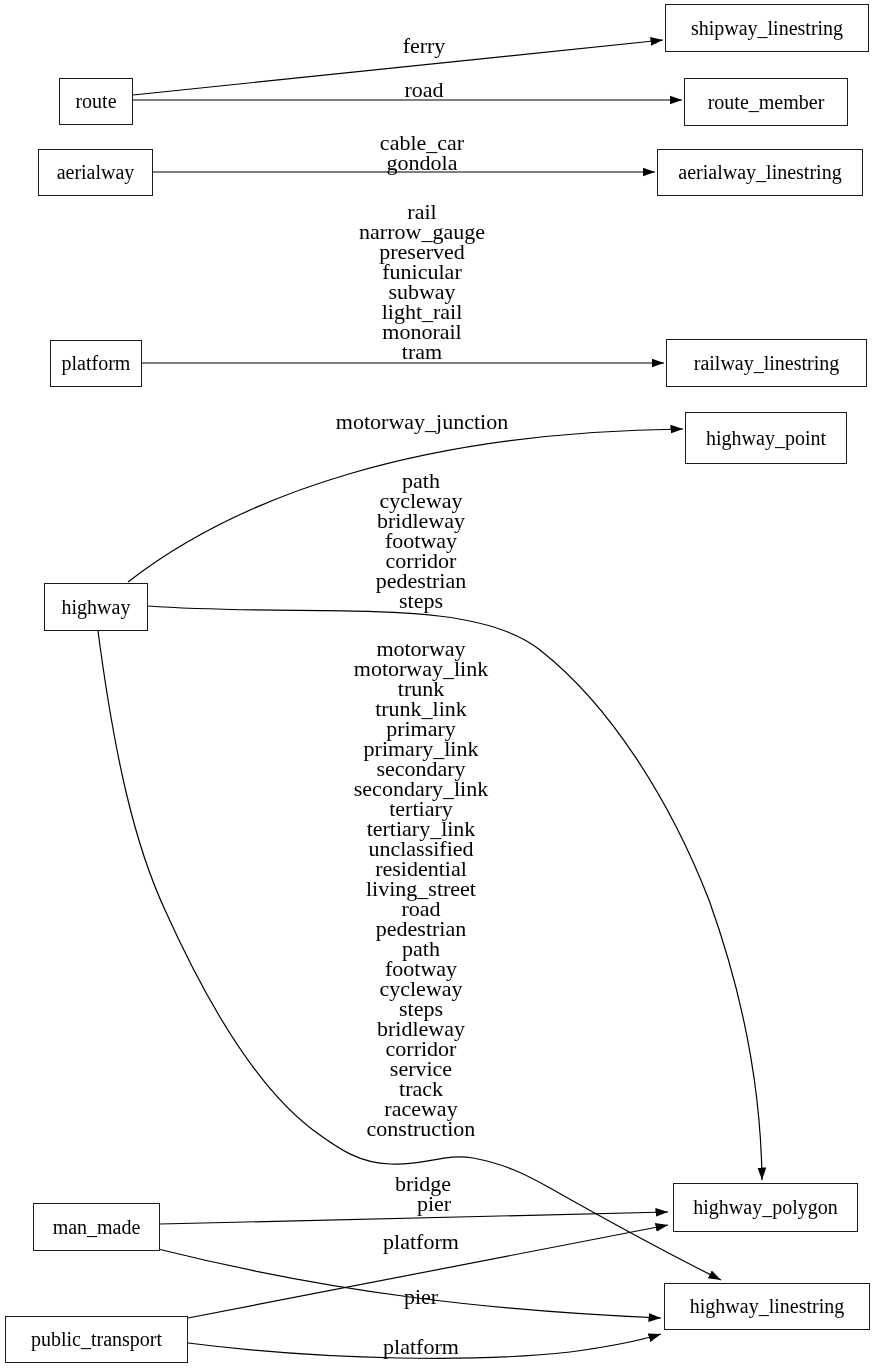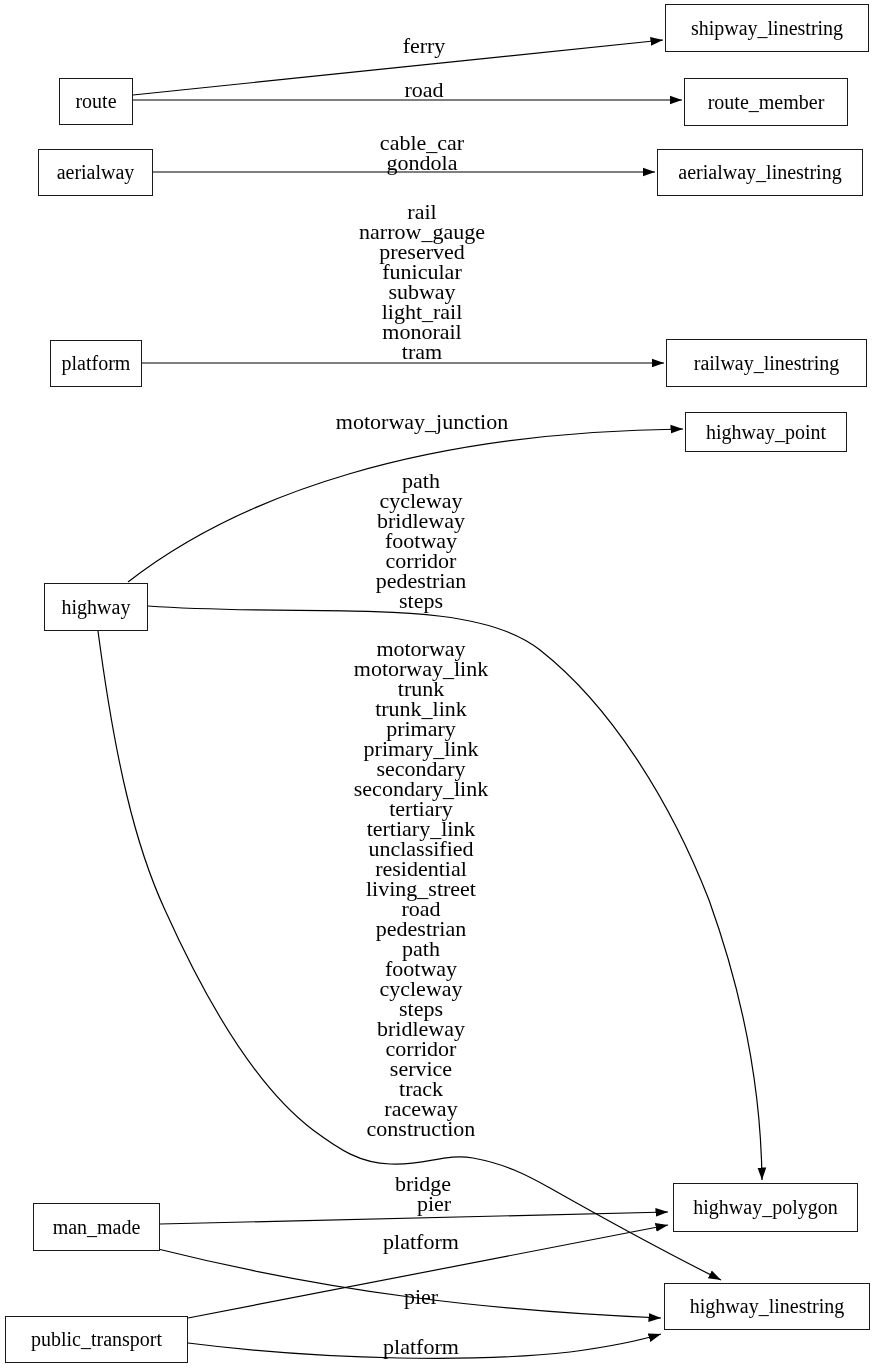--- a/index.html
+++ b/index.html
@@ -67,21 +67,21 @@
   </svg>
 
   <div class="node" style="left:59px; top:78px; width:74px; height:47px;">route</div>
   <div class="node" style="left:665px; top:4px; width:204px; height:48px;">shipway_linestring</div>
   <div class="node" style="left:684px; top:78px; width:164px; height:48px;text-align:right;">route_member</div>
   <div class="node" style="left:38px; top:149px; width:115px; height:47px;">aerialway</div>
   <div class="node" style="left:657px; top:149px; width:206px; height:47px;">aerialway_linestring</div>
   <div class="node" style="left:50px; top:340px; width:92px; height:47px;">platform</div>
   <div class="node" style="left:666px; top:339px; width:201px; height:48px;">railway_linestring</div>
   <div class="node" style="left:44px; top:583px; width:104px; height:48px;">highway</div>
-  <div class="node" style="left:685px; top:412px; width:162px; height:40px;">highway_point</div>
+  <div class="node" style="left:685px; top:412px; width:162px; height:52px;">highway_point</div>
   <div class="node" style="left:673px; top:1183px; width:185px; height:49px;">highway_polygon</div>
   <div class="node" style="left:33px; top:1203px; width:127px; height:48px;">man_made</div>
   <div class="node" style="left:5px; top:1316px; width:183px; height:47px;">public_transport</div>
   <div class="node" style="left:664px; top:1283px; width:206px; height:47px;">highway_linestring</div>
 
   <div class="edge-label" style="left:424px; top:36px;">ferry</div>
   <div class="edge-label" style="left:424px; top:80px;">road</div>
   <div class="edge-label" style="left:422px; top:133px;">cable_car
 gondola</div>
   <div class="edge-label" style="left:422px; top:202px;">rail

